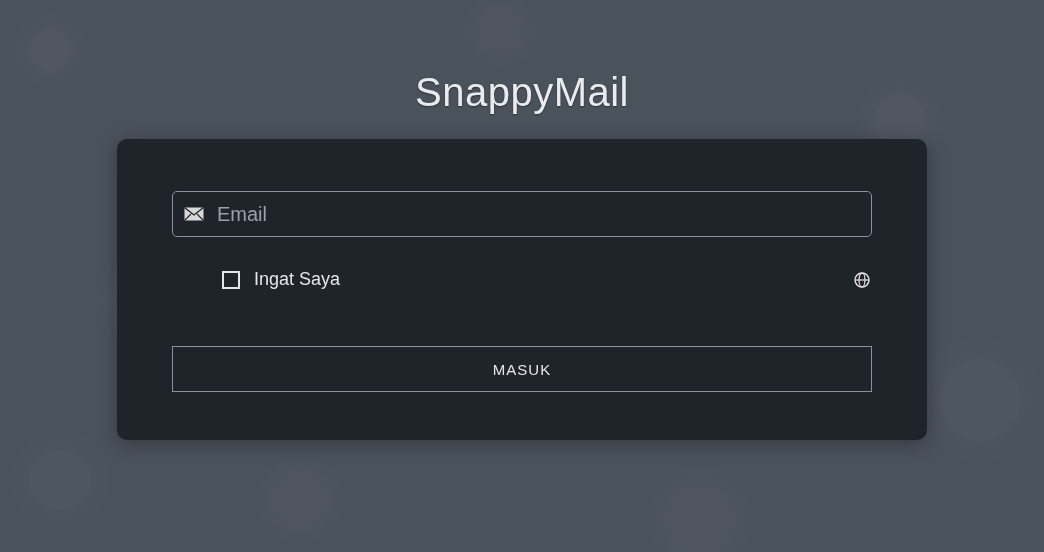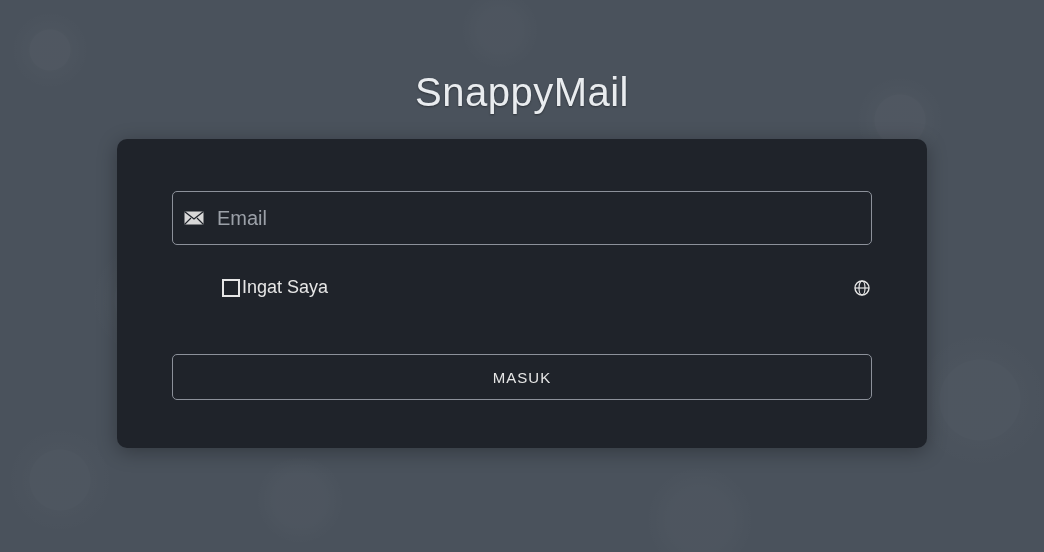--- a/index.html
+++ b/index.html
@@ -48,21 +48,21 @@
     border-radius: 10px;
     padding: 52px 55px 48px 55px;
     box-shadow: 0 4px 20px rgba(0,0,0,0.3);
   }
   .field {
     position: relative;
     margin-bottom: 32px;
   }
   .field input {
     width: 100%;
-    height: 54px;
+    height: 46px;
     background: transparent;
     border: 1px solid #8c919a;
     border-radius: 5px;
     color: #e6e6e6;
     font-size: 20px;
     padding: 0 14px 0 44px;
     outline: none;
   }
   .field input::placeholder {
     color: #9ba0a8;
@@ -80,21 +80,21 @@
   .row {
     display: flex;
     align-items: center;
     justify-content: space-between;
     margin-bottom: 56px;
     padding: 0 2px;
   }
   .remember {
     display: flex;
     align-items: center;
-    gap: 2px;
+    gap: 14px;
     color: #e6e6e6;
     font-size: 18px;
     cursor: pointer;
     padding-left: 48px;
   }
   .chk {
     width: 18px;
     height: 18px;
     border: 2px solid #e6e6e6;
     display: inline-block;
@@ -102,21 +102,21 @@
   .globe {
     color: #e6e6e6;
     cursor: pointer;
     display: flex;
   }
   .submit {
     width: 100%;
     height: 46px;
     background: transparent;
     border: 1px solid #8c919a;
-    border-radius: 5px;
+    border-radius: 0;
     color: #e6e6e6;
     font-size: 15px;
     letter-spacing: 1px;
     cursor: pointer;
   }
 </style>
 </head>
 <body>
 
 <div class="bg"></div>

